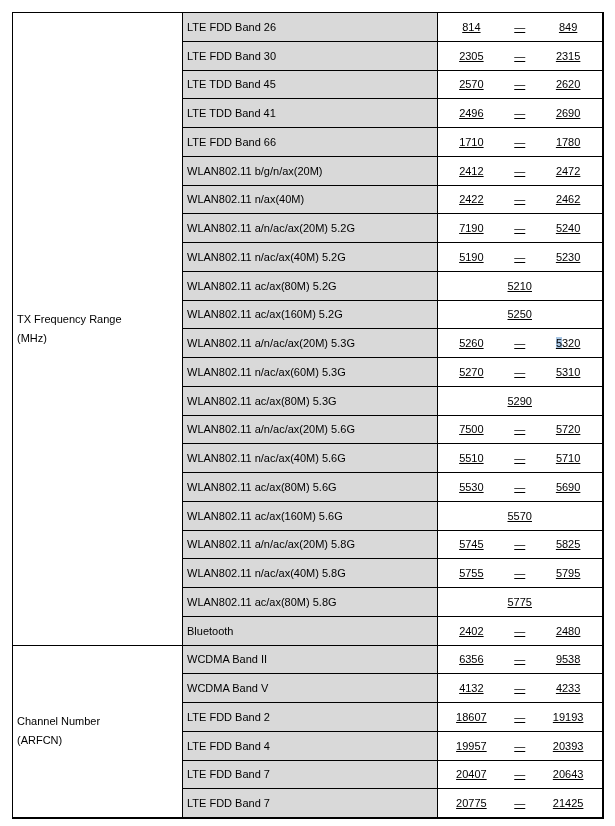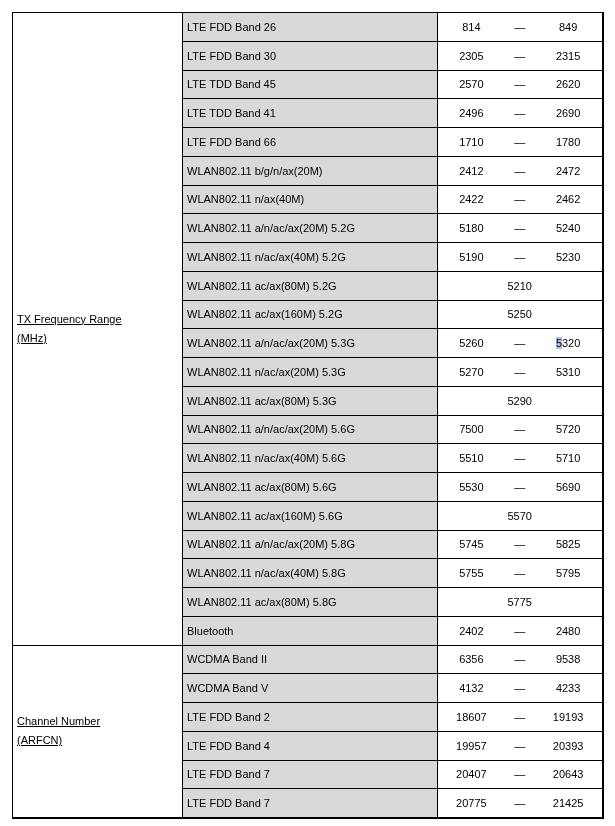--- a/index.html
+++ b/index.html
@@ -40,33 +40,33 @@
     height: 28.75px;
     padding: 0;
     font-size: 11px;
     vertical-align: middle;
     overflow: hidden;
     white-space: nowrap;
   }
   td.label-cell {
     background: var(--page-bg);
     padding-left: 4px;
-    text-decoration: underline;
   }
   td.label-cell .label-line { line-height: 19px; }
   td.band-cell {
     background: var(--band-bg);
     padding-left: 4px;
   }
   td.value-cell { background: var(--page-bg); }
   .vwrap {
     display: flex;
     align-items: flex-end;
     width: 100%;
     padding: 0 4px;
+    text-decoration: underline;
   }
   .vlow, .vhigh, .vsingle { flex: 1; text-align: center; }
   .vdash { width: 38px; text-align: center; }
   .sel { background: var(--sel-bg); }
 </style>
 </head>
 <body>
 
 <div class="page">
   <table class="freq">
@@ -147,21 +147,21 @@
               <span class="vlow">2422</span>
               <span class="vdash">—</span>
               <span class="vhigh">2462</span>
             </div>
           </td>
         </tr>
         <tr>
           <td class="band-cell">WLAN802.11 a/n/ac/ax(20M) 5.2G</td>
           <td class="value-cell">
             <div class="vwrap">
-              <span class="vlow">5180</span>
+              <span class="vlow">7190</span>
               <span class="vdash">—</span>
               <span class="vhigh">5240</span>
             </div>
           </td>
         </tr>
         <tr>
           <td class="band-cell">WLAN802.11 n/ac/ax(40M) 5.2G</td>
           <td class="value-cell">
             <div class="vwrap">
               <span class="vlow">5190</span>
@@ -190,21 +190,21 @@
           <td class="band-cell">WLAN802.11 a/n/ac/ax(20M) 5.3G</td>
           <td class="value-cell">
             <div class="vwrap">
               <span class="vlow">5260</span>
               <span class="vdash">—</span>
               <span class="vhigh"><span class="sel">5</span>320</span>
             </div>
           </td>
         </tr>
         <tr>
-          <td class="band-cell">WLAN802.11 n/ac/ax(20M) 5.3G</td>
+          <td class="band-cell">WLAN802.11 n/ac/ax(60M) 5.3G</td>
           <td class="value-cell">
             <div class="vwrap">
               <span class="vlow">5270</span>
               <span class="vdash">—</span>
               <span class="vhigh">5310</span>
             </div>
           </td>
         </tr>
         <tr>
           <td class="band-cell">WLAN802.11 ac/ax(80M) 5.3G</td>

